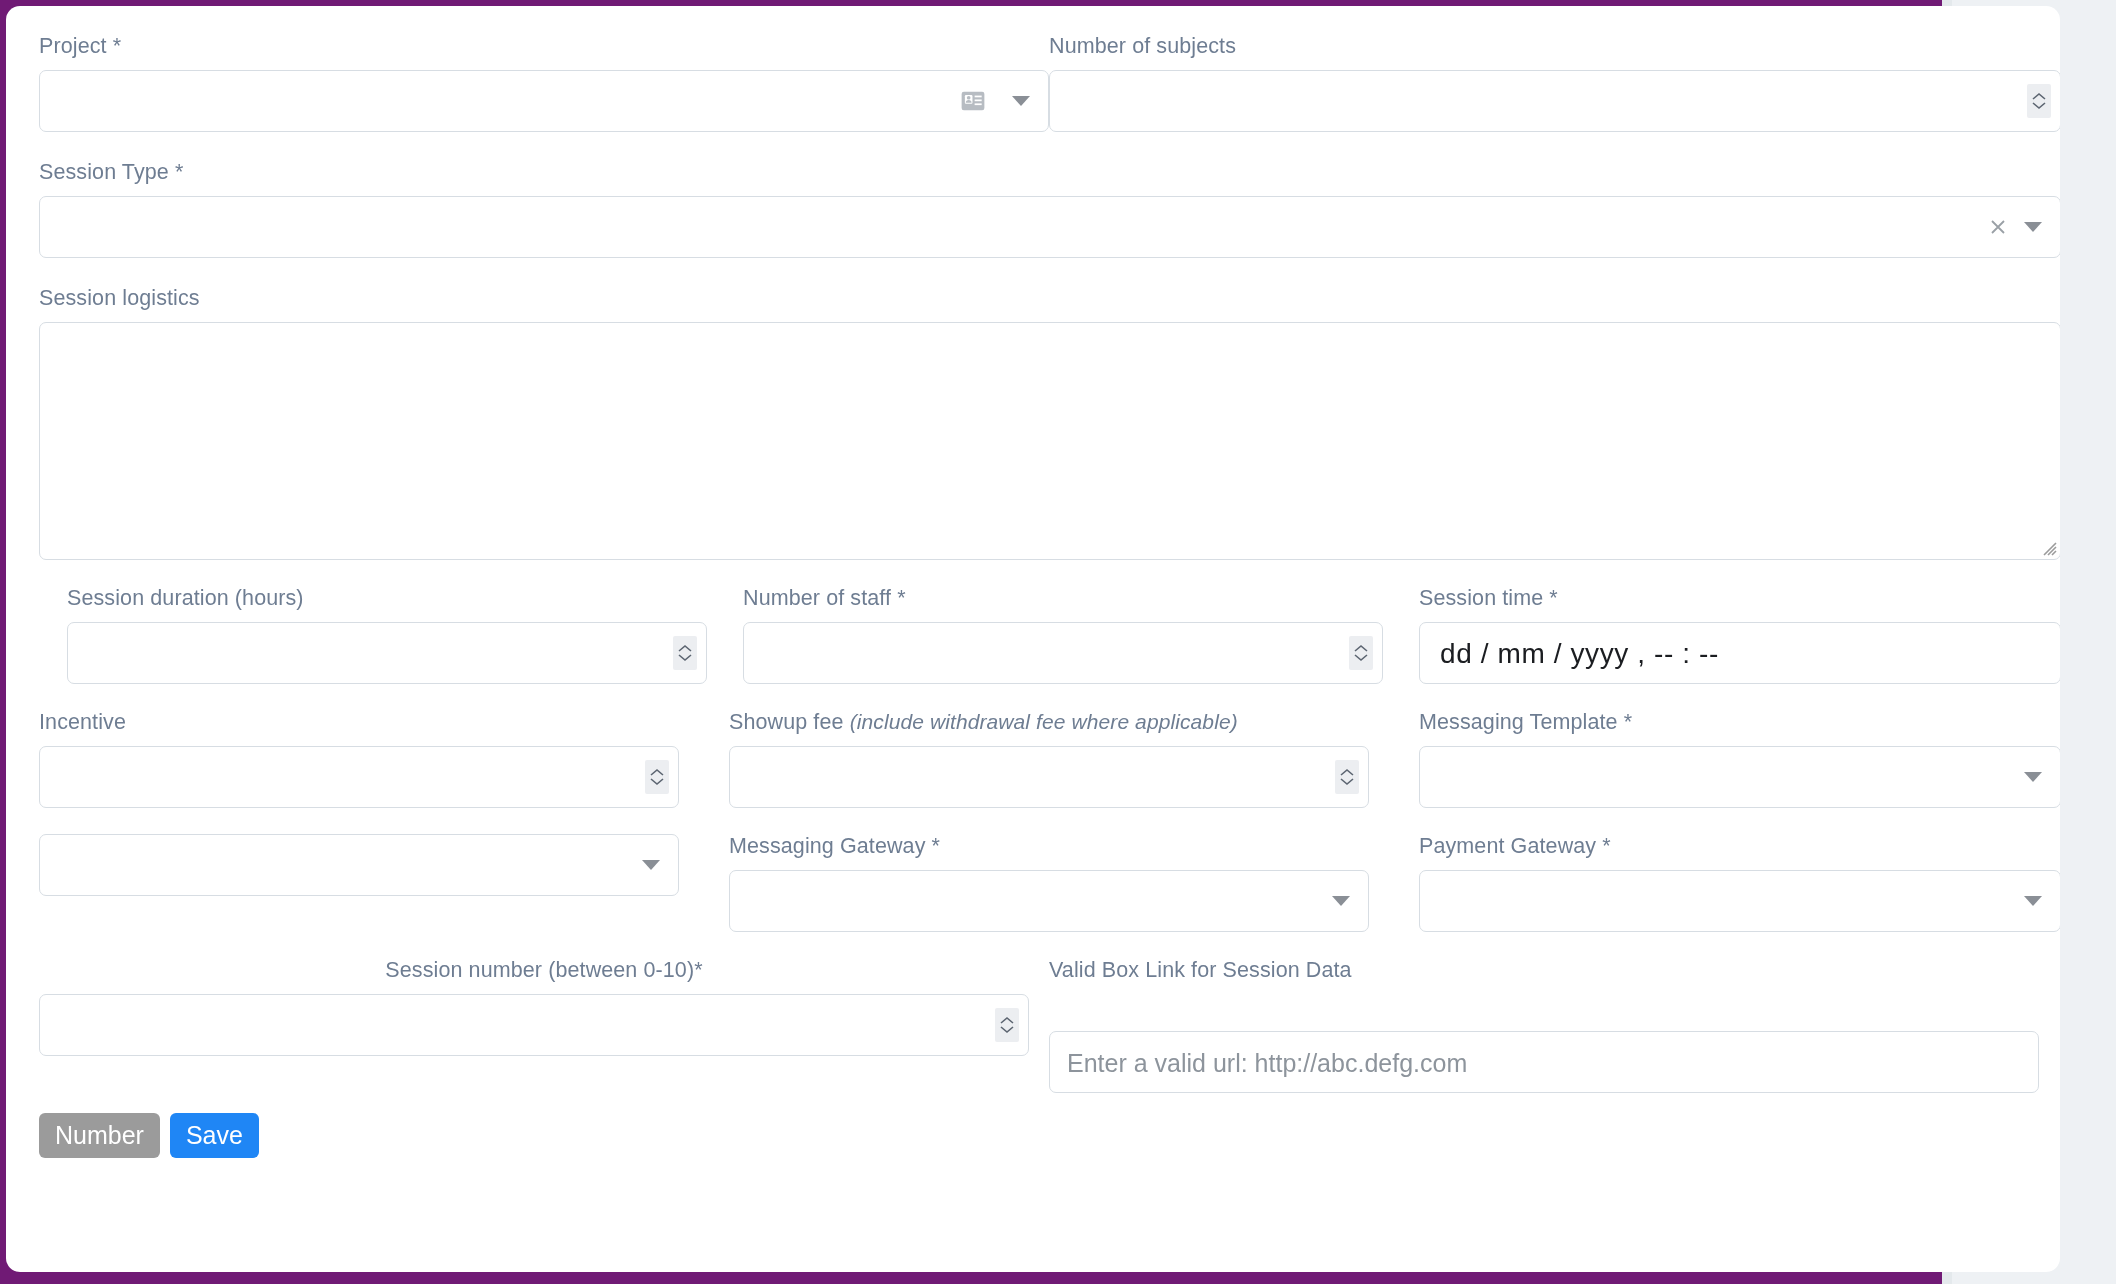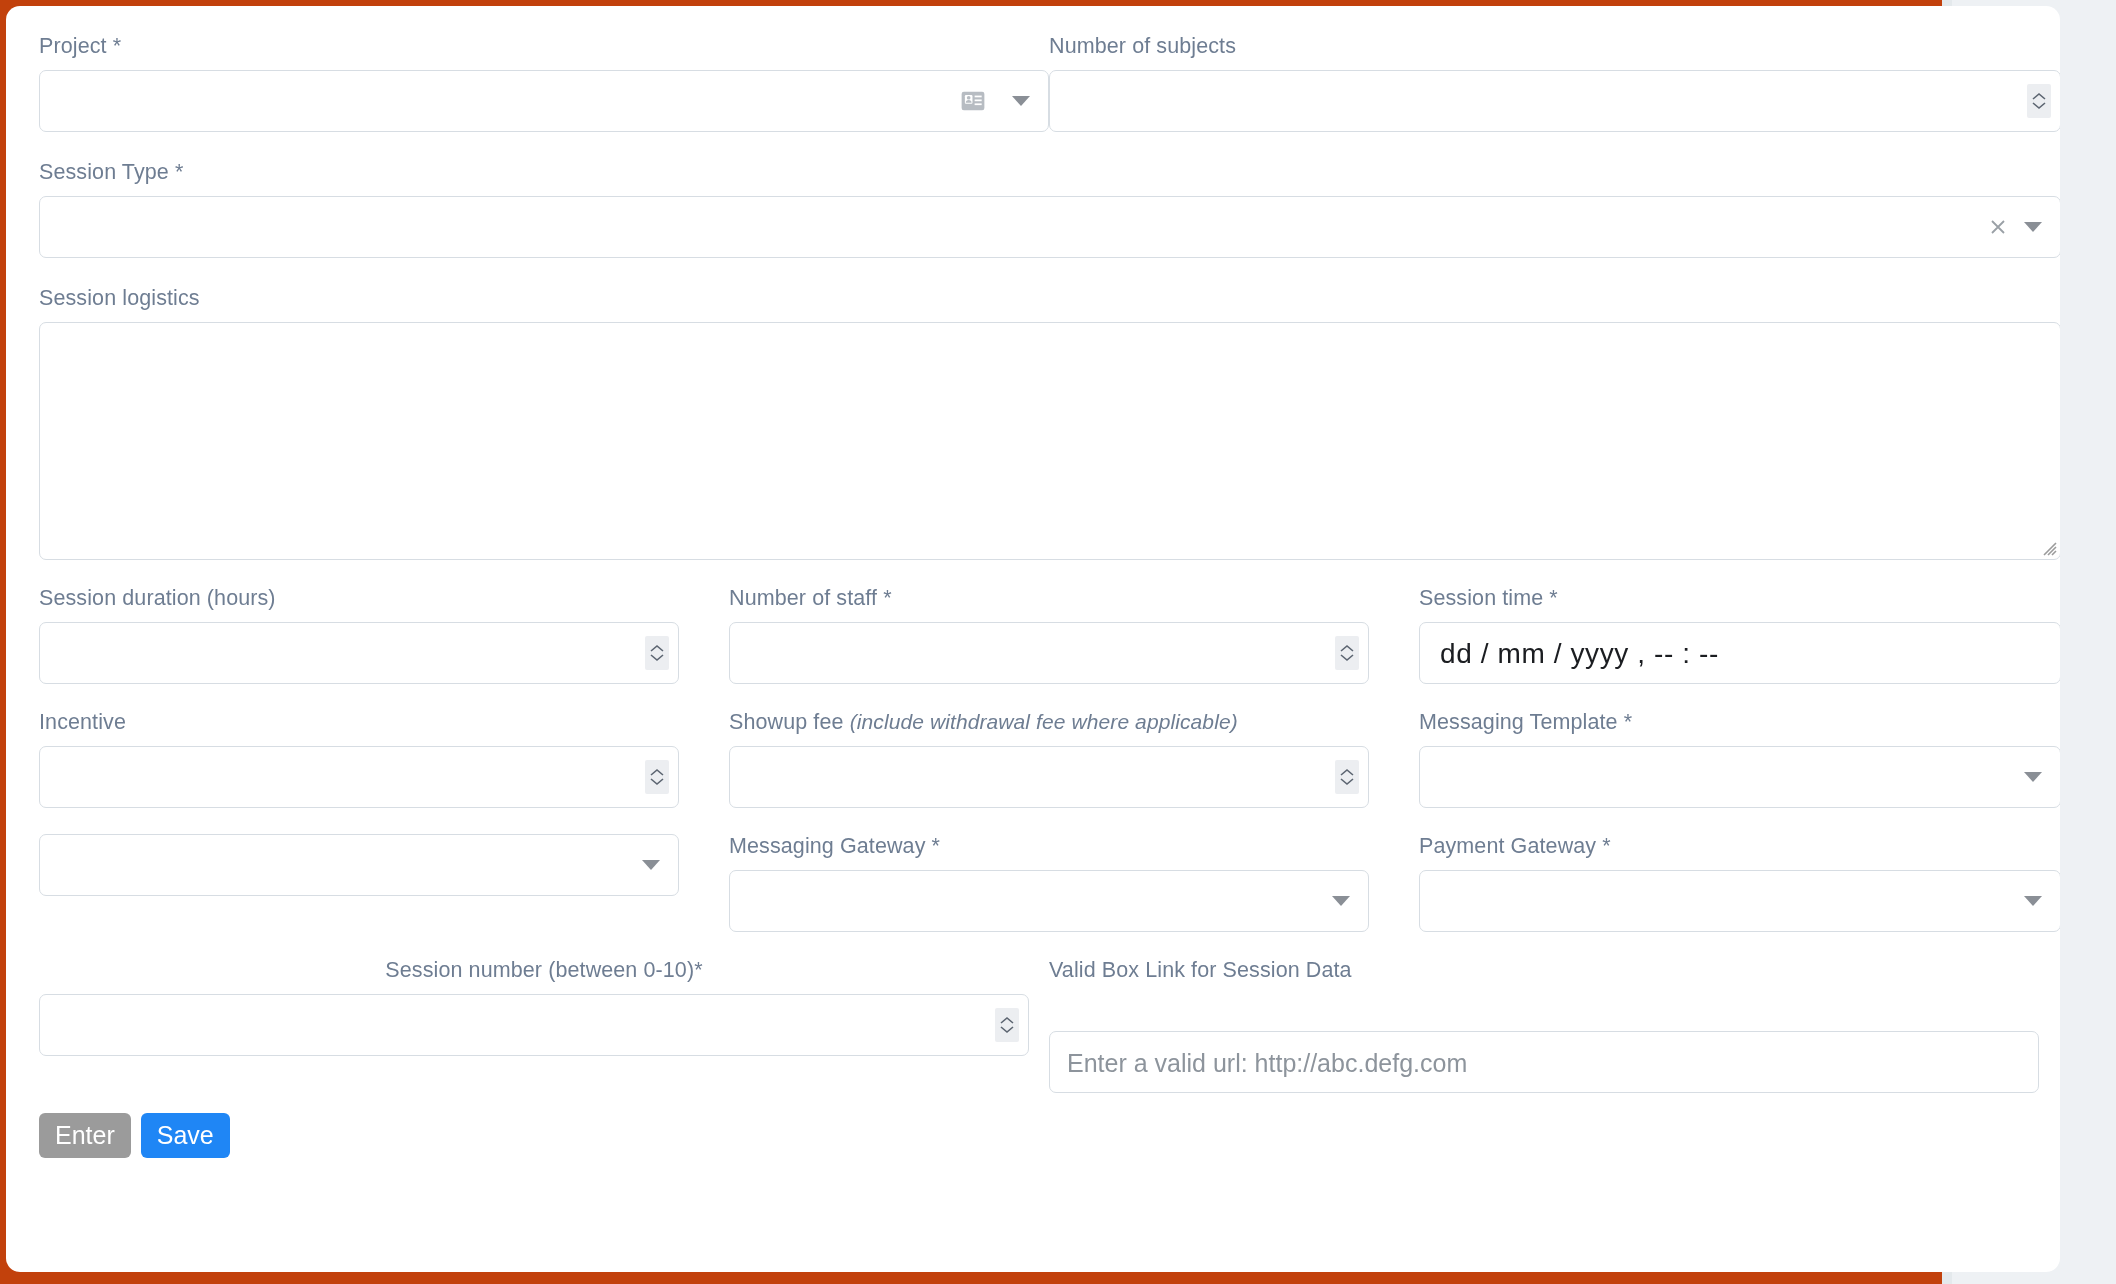--- a/index.html
+++ b/index.html
@@ -9,21 +9,21 @@
     width: 2116px;
     height: 1284px;
     overflow: hidden;
     font-family: "Liberation Sans", sans-serif;
   }
 
   .page {
     position: relative;
     width: 1952px;
     height: 1284px;
-    background: #c2410c;
+    background: #701a75;
     box-sizing: border-box;
   }
 
   
   .scroll-gutter {
     position: absolute;
     top: 0;
     right: 0;
     width: 10px;
     height: 1284px;
@@ -279,21 +279,21 @@
                 <path d="M17 5 L5 17 M17 9 L9 17 M17 13 L13 17" stroke="#9b9b9b" stroke-width="1.6" fill="none"></path>
               </svg>
             </span>
           </div>
         </div>
       </div>
 
       <div class="gap-md"></div>
 
       <div class="row">
-        <div class="field" style="width:513px;">
+        <div class="field" style="width:513px;margin-left:28px;">
           <span class="label"><span>Session duration (hours)</span></span>
           <div class="ctrl" style="width:640px;">
             <span class="value"></span>
             <span class="spinner">
               <svg width="16" height="9" viewBox="0 0 16 9">
                   <path d="M2 7 L8 2 L14 7" fill="none" stroke="#5c6571" stroke-width="1.6"></path>
                 </svg>
               <svg width="16" height="9" viewBox="0 0 16 9">
                   <path d="M2 2 L8 7 L14 2" fill="none" stroke="#5c6571" stroke-width="1.6"></path>
                 </svg>
@@ -412,19 +412,19 @@
         </div>
         <div class="field" style="width:1012px;">
           <span class="label"><span>Valid Box Link for Session Data</span></span>
           <div class="ctrl" style="width:990px;margin-top:48px;">
             <span class="placeholder">Enter a valid url: http://abc.defg.com</span>
           </div>
         </div>
       </div>
 
       <div class="buttons">
-        <button class="btn btn-reset">Enter</button>
+        <button class="btn btn-reset">Number</button>
         <button class="btn btn-save">Save</button>
       </div>
 
     </div>
   </div>
 </div>
 
 </body></html>

